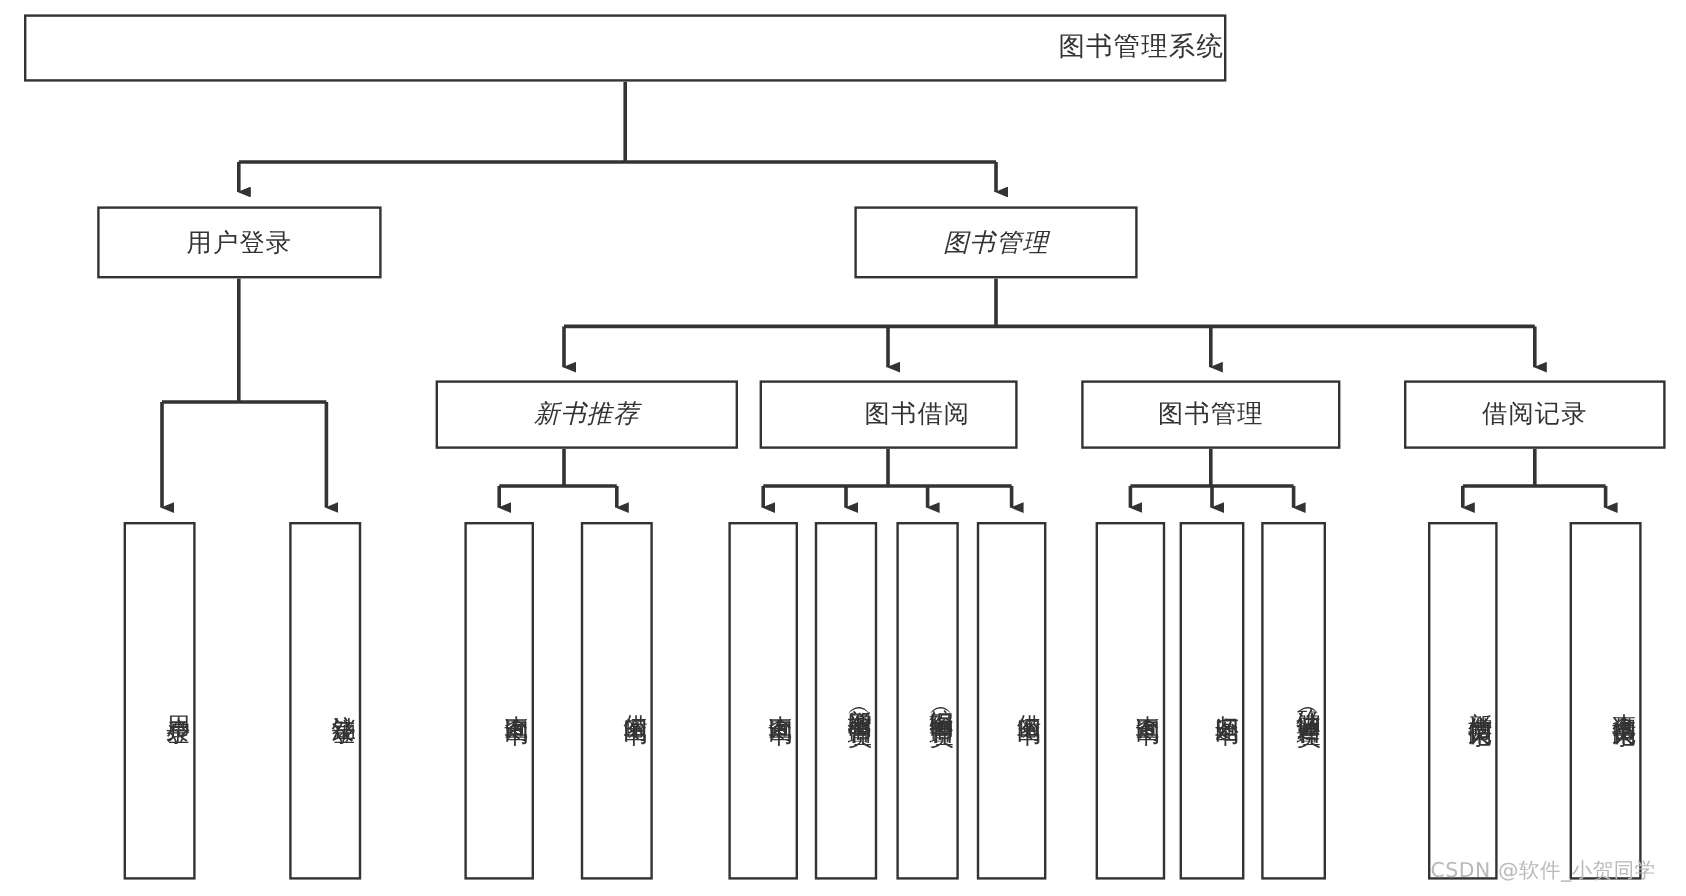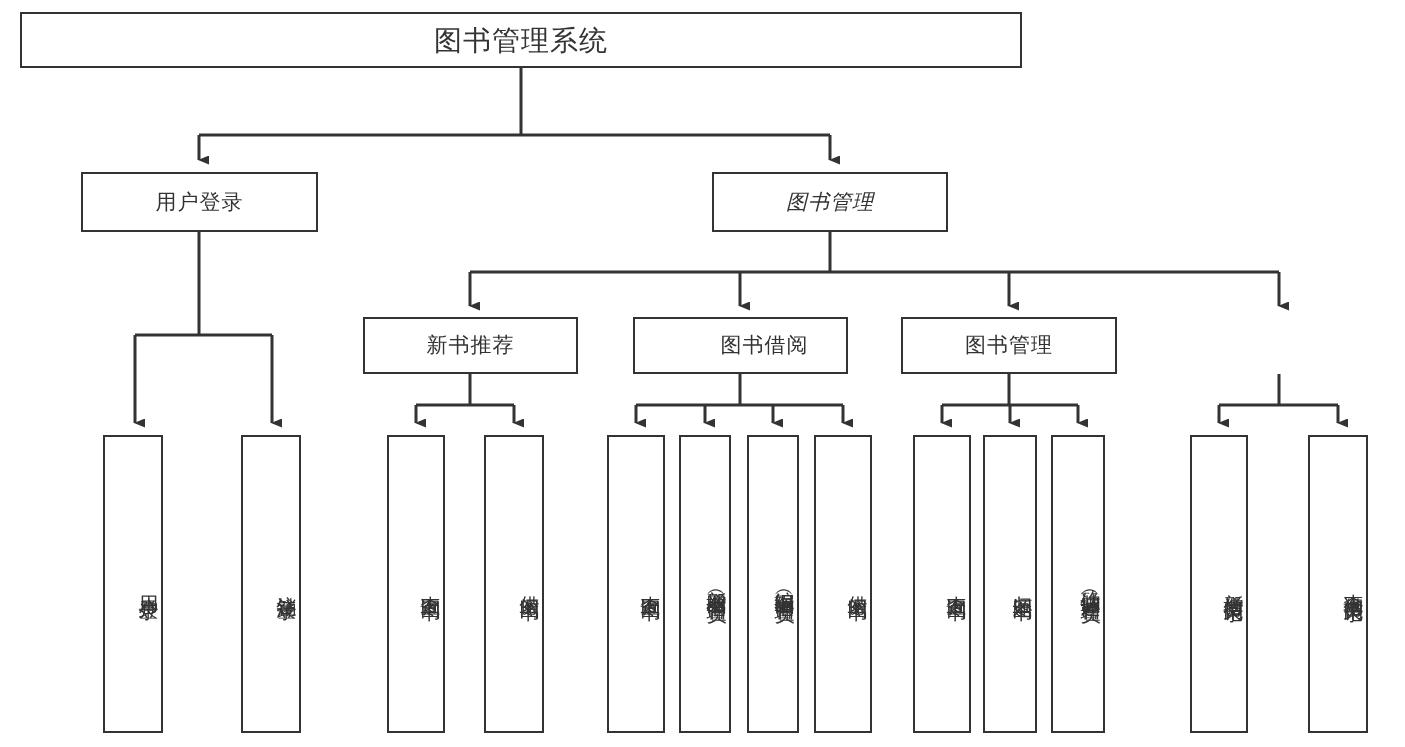--- a/index.html
+++ b/index.html
@@ -34,22 +34,23 @@
     align-items: center;
     justify-content: center;
     color: #333333;
     line-height: 1.25;
   }
   .node-h {
     font-size: 21px;
     letter-spacing: 1px;
   }
   .node-root {
-    font-size: 28px;
+    font-size: 22px;
     letter-spacing: 1px;
+    justify-content: flex-end;
   }
   .node-leaf {
     font-size: 20px;
     writing-mode: vertical-rl;
     text-orientation: upright;
     letter-spacing: 2px;
     padding: 6px 0;
     align-items: flex-start;
     justify-content: center;
   }
@@ -123,28 +124,31 @@
     <span>图书管理系统</span>
   </div>
 
   <div class="node node-h" style="left:81px; top:172px; width:237px; height:60px;">
     <span>用户登录</span>
   </div>
   <div class="node node-h" style="left:712px; top:172px; width:236px; height:60px;font-style:italic;">
     <span>图书管理</span>
   </div>
 
-  <div class="node node-h" style="left:363px; top:317px; width:215px; height:57px;">
+  <div class="node node-h" style="left:363px; top:317px; width:252px; height:57px;font-style:italic;">
     <span>新书推荐</span>
   </div>
   <div class="node node-h" style="left:633px; top:317px; width:215px; height:57px;padding-left:48px;">
     <span>图书借阅</span>
   </div>
   <div class="node node-h" style="left:901px; top:317px; width:216px; height:57px;">
     <span>图书管理</span>
+  </div>
+  <div class="node node-h" style="left:1170px; top:317px; width:218px; height:57px;">
+    <span>借阅记录</span>
   </div>
 
   <div class="node node-leaf" style="left:103px; top:435px; width:60px; height:298px;">
     <span>用户登录</span>
   </div>
   <div class="node node-leaf" style="left:241px; top:435px; width:60px; height:298px;">
     <span>注销登录</span>
   </div>
   <div class="node node-leaf" style="left:387px; top:435px; width:58px; height:298px;">
     <span>查询图书</span>
@@ -173,14 +177,15 @@
   <div class="node node-leaf" style="left:1051px; top:435px; width:54px; height:298px;">
     <span>确认归还（管理员）</span>
   </div>
   <div class="node node-leaf" style="left:1190px; top:435px; width:58px; height:298px;">
     <span>新增借阅记录</span>
   </div>
   <div class="node node-leaf" style="left:1308px; top:435px; width:60px; height:298px;">
     <span>查询借阅记录</span>
   </div>
 
+  <div class="watermark" style="left:1192px; top:714px;">CSDN @软件_小贺同学</div>
 
 </div>
 
 </body></html>

